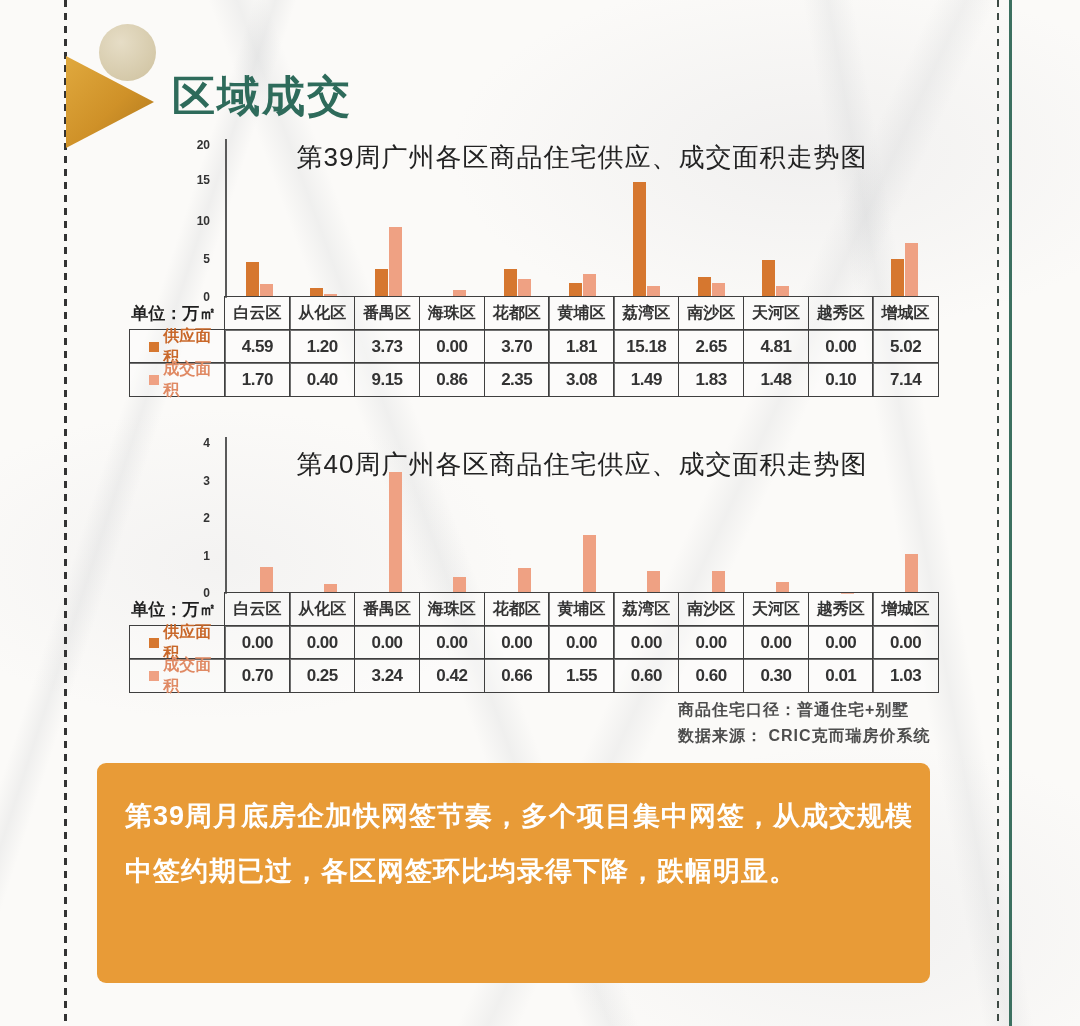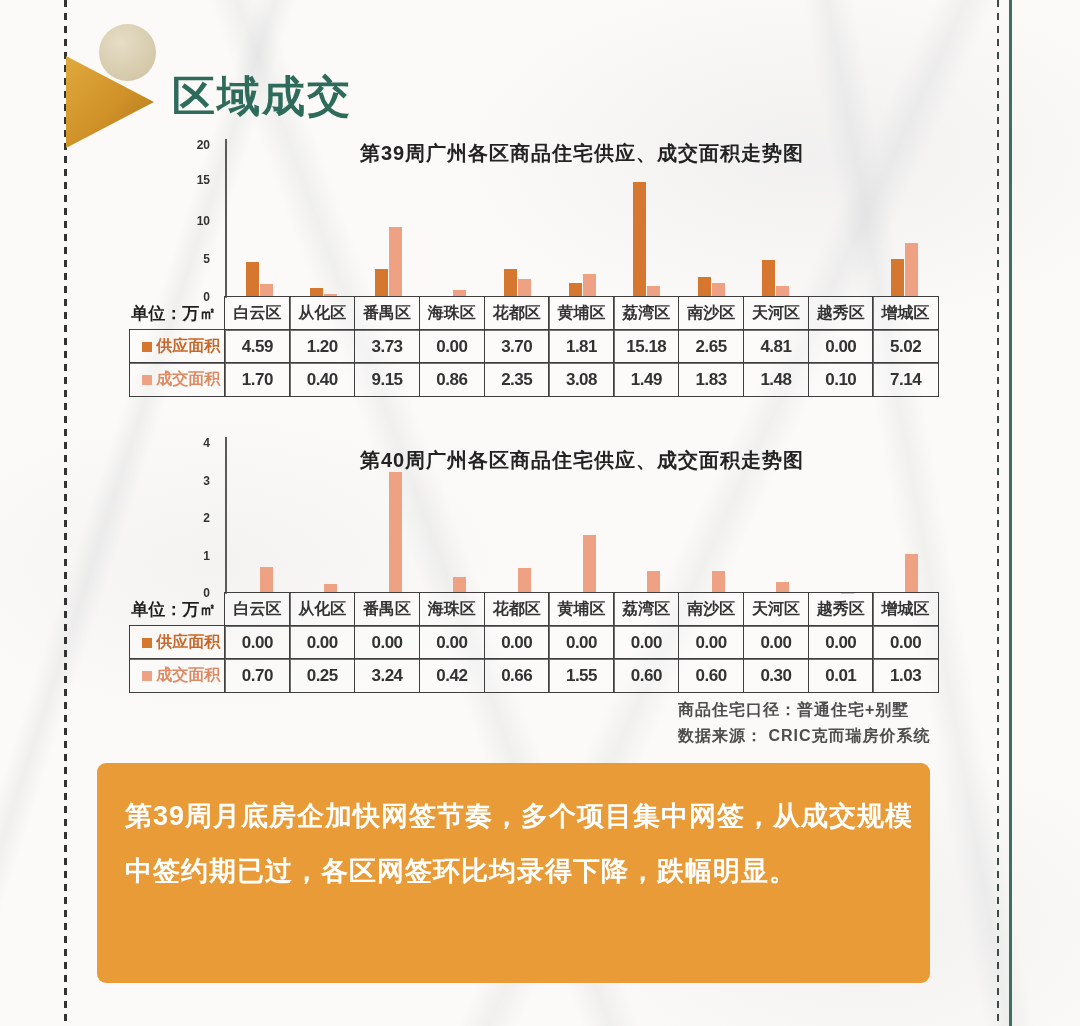--- a/index.html
+++ b/index.html
@@ -41,21 +41,21 @@
     background:radial-gradient(circle at 38% 32%, #e6ddc6, #d4c8a8 75%, #c8ba97);
   }
   .page-title {
     position:absolute; left:172px; top:68px;
     font-size:43px; font-weight:bold; color:#2e6b5b; letter-spacing:2px;
   }
 
   
   .chart-title {
     position:absolute; width:710px; text-align:center;
-    font-size:20px; font-weight:bold; color:#232323; letter-spacing:1px;
+    font-size:26px; font-weight:normal; color:#232323; letter-spacing:1px;
   }
   .yaxis { position:absolute; width:58px; }
   .ytick {
     position:absolute; right:8px; transform:translateY(-50%);
     font-size:12px; color:#333; font-weight:bold;
   }
   .axis-line { position:absolute; width:2px; background:#5a5a5a; }
   .plot { position:absolute; display:flex; align-items:flex-end; }
   .bar-group {
     flex:1 1 0; display:flex; align-items:flex-end; justify-content:center; height:100%;
@@ -71,21 +71,21 @@
     grid-template-columns:95px repeat(11, 1fr);
     grid-auto-rows:33px;
   }
   .cell {
     border:1.5px solid #3f3f3f; margin:-0.75px;
     display:flex; align-items:center; justify-content:center;
     font-size:16px; font-weight:bold; color:#333; background:rgba(255,255,255,.25);
   }
   .cell.unit-cell { border:none; background:transparent; justify-content:flex-start;
     padding-left:2px; font-size:17px; color:#1f1f1f; }
-  .cell.legend-cell { justify-content:flex-start; padding-left:12px; font-size:16px; }
+  .cell.legend-cell { justify-content:flex-start; padding-left:19px; font-size:16px; }
   .legend-swatch { width:10px; height:10px; margin-right:4px; flex:0 0 auto; }
   .legend-supply-text { color:#c9682a; }
   .legend-txn-text    { color:#e08a64; }
   .cell.value-cell { font-size:17px; letter-spacing:-0.5px; }
 
   
   .source-block {
     position:absolute; left:560px; top:697px; width:400px; text-align:left;
     padding-left:118px;
     font-size:16px; font-weight:bold; color:#4d4d4d; line-height:26px; letter-spacing:1px;

